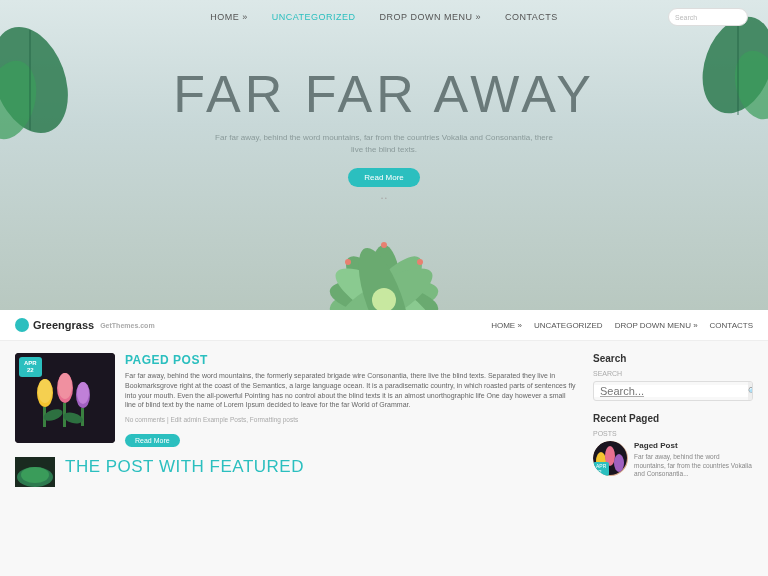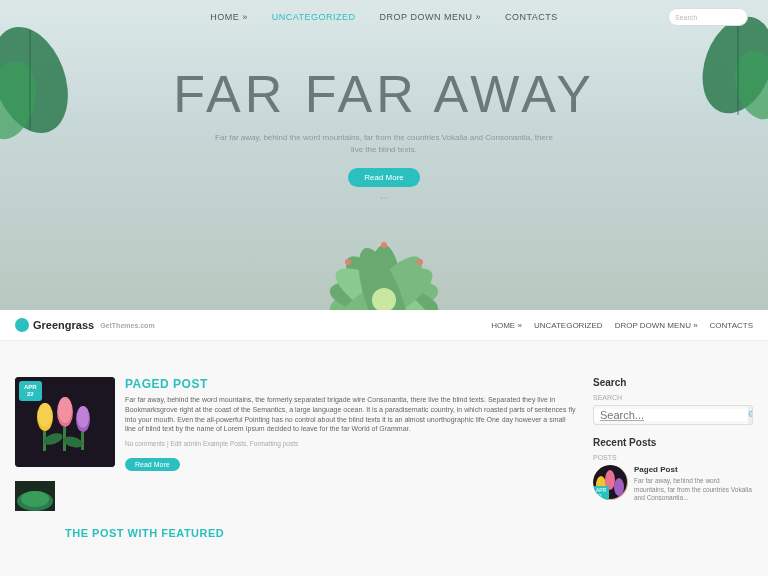--- a/index.html
+++ b/index.html
@@ -116,21 +116,20 @@
       z-index: 3;
     }
 
     
     .content-section {
       width: 100%;
       height: 266px;
       background: #f8f8f8;
       display: flex;
       flex-direction: column;
-      gap: 24px;
     }
 
     
     .second-nav {
       display: flex;
       align-items: center;
       padding: 8px 15px;
       background: #fff;
       border-bottom: 1px solid #eee;
       gap: 12px;
@@ -258,26 +257,25 @@
       align-items: flex-start;
     }
     .post-teaser-image {
       width: 40px;
       height: 30px;
       background: linear-gradient(135deg, #1abc9c, #2ecc71);
       border-radius: 3px;
       flex-shrink: 0;
     }
     .post-teaser-title {
-      font-size: 11px;
-      font-weight: bold;
+      font-size: 17px;
+      font-weight: normal;
       color: #2bbfbf;
       text-transform: uppercase;
       letter-spacing: 0.5px;
-      margin-top: 46px;
     }
 
     
     .sidebar {
       width: 160px;
       flex-shrink: 0;
     }
     .sidebar-section {
       margin-bottom: 12px;
     }
@@ -498,21 +496,21 @@
       <div class="sidebar-section">
         <div class="sidebar-title">Search</div>
         <div class="sidebar-subtitle">SEARCH</div>
         <div class="sidebar-search">
           <input type="text" placeholder="Search..." style="">
           <button class="sidebar-search-btn">🔍</button>
         </div>
       </div>
 
       <div class="sidebar-section">
-        <div class="sidebar-title">Recent Posts</div>
+        <div class="sidebar-title">Recent Paged</div>
         <div class="sidebar-subtitle">POSTS</div>
         <div class="recent-post-item">
           <div class="recent-post-thumb">
             <svg viewBox="0 0 35 35" width="35" height="35">
               <circle cx="17" cy="17" r="17" fill="#1a1520"></circle>
               <ellipse cx="8" cy="20" rx="5" ry="9" fill="#f4c430"></ellipse>
               <ellipse cx="17" cy="15" rx="5" ry="10" fill="#e87090"></ellipse>
               <ellipse cx="26" cy="22" rx="5" ry="9" fill="#a060c0"></ellipse>
             </svg>
             <div class="recent-post-badge">

